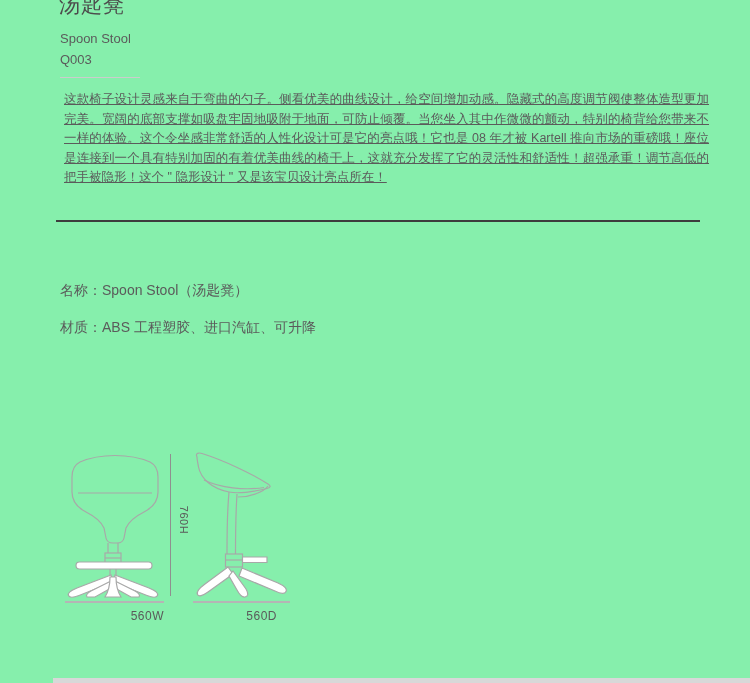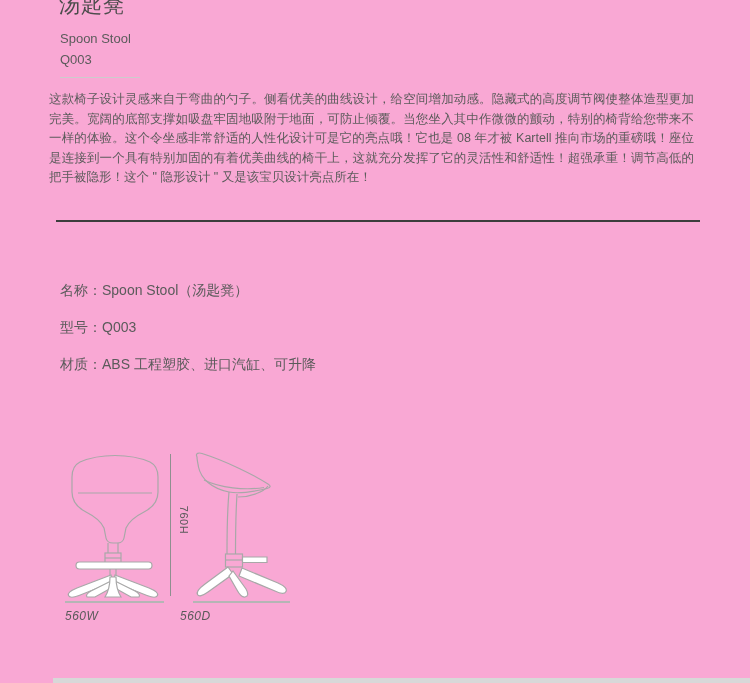--- a/index.html
+++ b/index.html
@@ -1,72 +1,71 @@
 <!DOCTYPE html>
 <html><head>
 <meta charset="utf-8">
 <style>
   html,body { margin:0; padding:0; background:#ffffff; }
   .page {
     position:relative; width:750px; height:683px; overflow:hidden;
-    background:#f9a8d4;
+    background:#86efac;
     font-family:"Liberation Sans","DejaVu Sans",sans-serif;
     color:#5b5b5b;
   }
   .abs { position:absolute; }
   .page-title {
     left:59px; top:-7px; font-size:21px; line-height:24px;
     color:#4c4c4c; font-weight:400; letter-spacing:1px;
   }
   .subtitle { left:60px; top:31px; font-size:13px; color:#5b5b5b; }
   .model    { left:60px; top:52px; font-size:13px; color:#5b5b5b; }
   .title-rule { left:60px; top:77px; width:80px; height:1px; background:#cccccc; }
   .desc {
-    left:49px; top:90px; width:645px;
+    left:64px; top:90px; width:645px;
     font-size:12.5px; line-height:19.6px; color:#5b5b5b;
-    text-align:justify; text-justify:inter-ideograph;
+    text-align:justify; text-justify:inter-ideograph;text-decoration:underline;
   }
   .rule-dark { left:56px; top:220px; width:644px; height:2px; background:#3d3d3d; }
   .specs { left:60px; top:266px; font-size:14px; line-height:25px; color:#5b5b5b; }
   .specs div { height:25px;margin-top:12px; }
   .sketch { stroke:#a8a8a8; stroke-width:1.2; fill:none; }
   .fw { fill:#ffffff; }
   .front-sketch { left:60px; top:450px; }
   .side-sketch  { left:190px; top:450px; }
   .vline-h { left:170px; top:454px; width:1px; height:142px; background:#8f8f8f; }
   .dim-h {
     left:163px; top:513px; width:40px; height:14px;
     transform:rotate(90deg); transform-origin:center;
     font-size:11px; color:#5a5a5a; text-align:center; letter-spacing:0.5px;
   }
   .dimline { top:601px; height:2px; background:#b5b5b5; }
   .dimline-w { left:65px; width:99px; }
   .dimline-d { left:193px; width:97px; }
-  .dimlabel { top:609px; font-size:12px; color:#5a5a5a; text-align:left; letter-spacing:0.5px;font-style:italic; }
+  .dimlabel { top:609px; font-size:12px; color:#5a5a5a; text-align:right; letter-spacing:0.5px; }
   .dimlabel-w { left:65px; width:99px; }
   .dimlabel-d { left:180px; width:97px; }
   .bottom-bar { left:53px; top:678px; width:697px; height:6px; background:#d8d8d8; }
 </style>
 </head>
 <body>
 
 <div class="page">
 
   <div class="abs page-title">汤匙凳</div>
   <div class="abs subtitle">Spoon Stool</div>
   <div class="abs model">Q003</div>
   <div class="abs title-rule"></div>
 
   <div class="abs desc">这款椅子设计灵感来自于弯曲的勺子。侧看优美的曲线设计，给空间增加动感。隐藏式的高度调节阀使整体造型更加完美。宽阔的底部支撑如吸盘牢固地吸附于地面，可防止倾覆。当您坐入其中作微微的颤动，特别的椅背给您带来不一样的体验。这个令坐感非常舒适的人性化设计可是它的亮点哦！它也是 08 年才被 Kartell 推向市场的重磅哦！座位是连接到一个具有特别加固的有着优美曲线的椅干上，这就充分发挥了它的灵活性和舒适性！超强承重！调节高低的把手被隐形！这个 " 隐形设计 " 又是该宝贝设计亮点所在！</div>
 
   <div class="abs rule-dark"></div>
 
   <div class="abs specs">
     <div>名称：Spoon Stool（汤匙凳）</div>
-    <div>型号：Q003</div>
     <div>材质：ABS 工程塑胶、进口汽缸、可升降</div>
   </div>
 
   <div>
 
     <svg class="abs front-sketch" width="110" height="152" viewBox="0 0 110 152">
       <g class="sketch">
         <path d="M 20,12 Q 12,16 12,27 L 12,42 Q 12,55 26,62 Q 40,69 44,78 L 46,88 Q 47,93 53,93 L 57,93 Q 63,93 64,88 L 66,78 Q 70,69 84,62 Q 98,55 98,42 L 98,27 Q 98,16 90,12 Q 75,5.5 55,5.5 Q 35,5.5 20,12 Z"></path>
         <line x1="18" y1="43" x2="92" y2="43"></line>
         <line x1="48" y1="93" x2="48" y2="103"></line>

